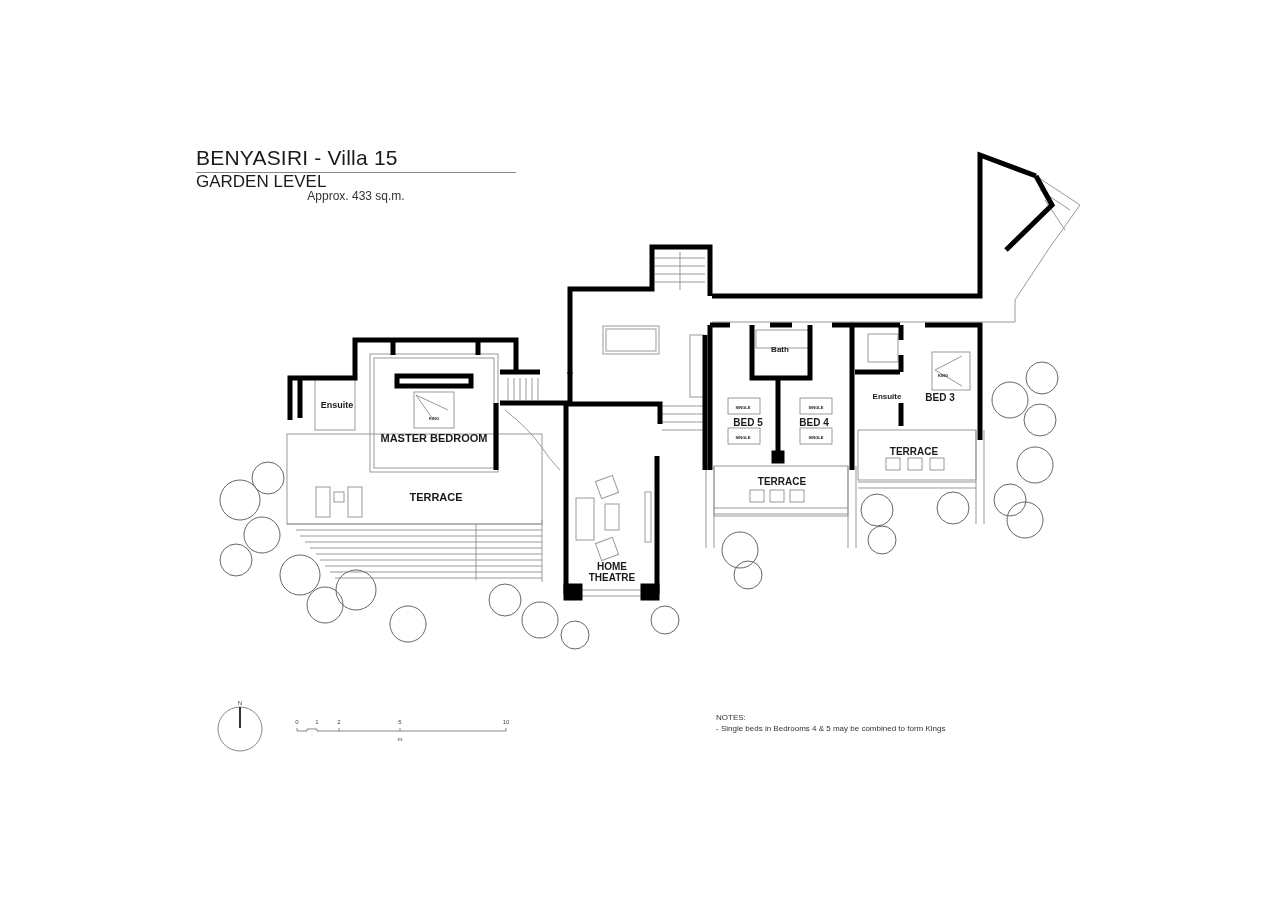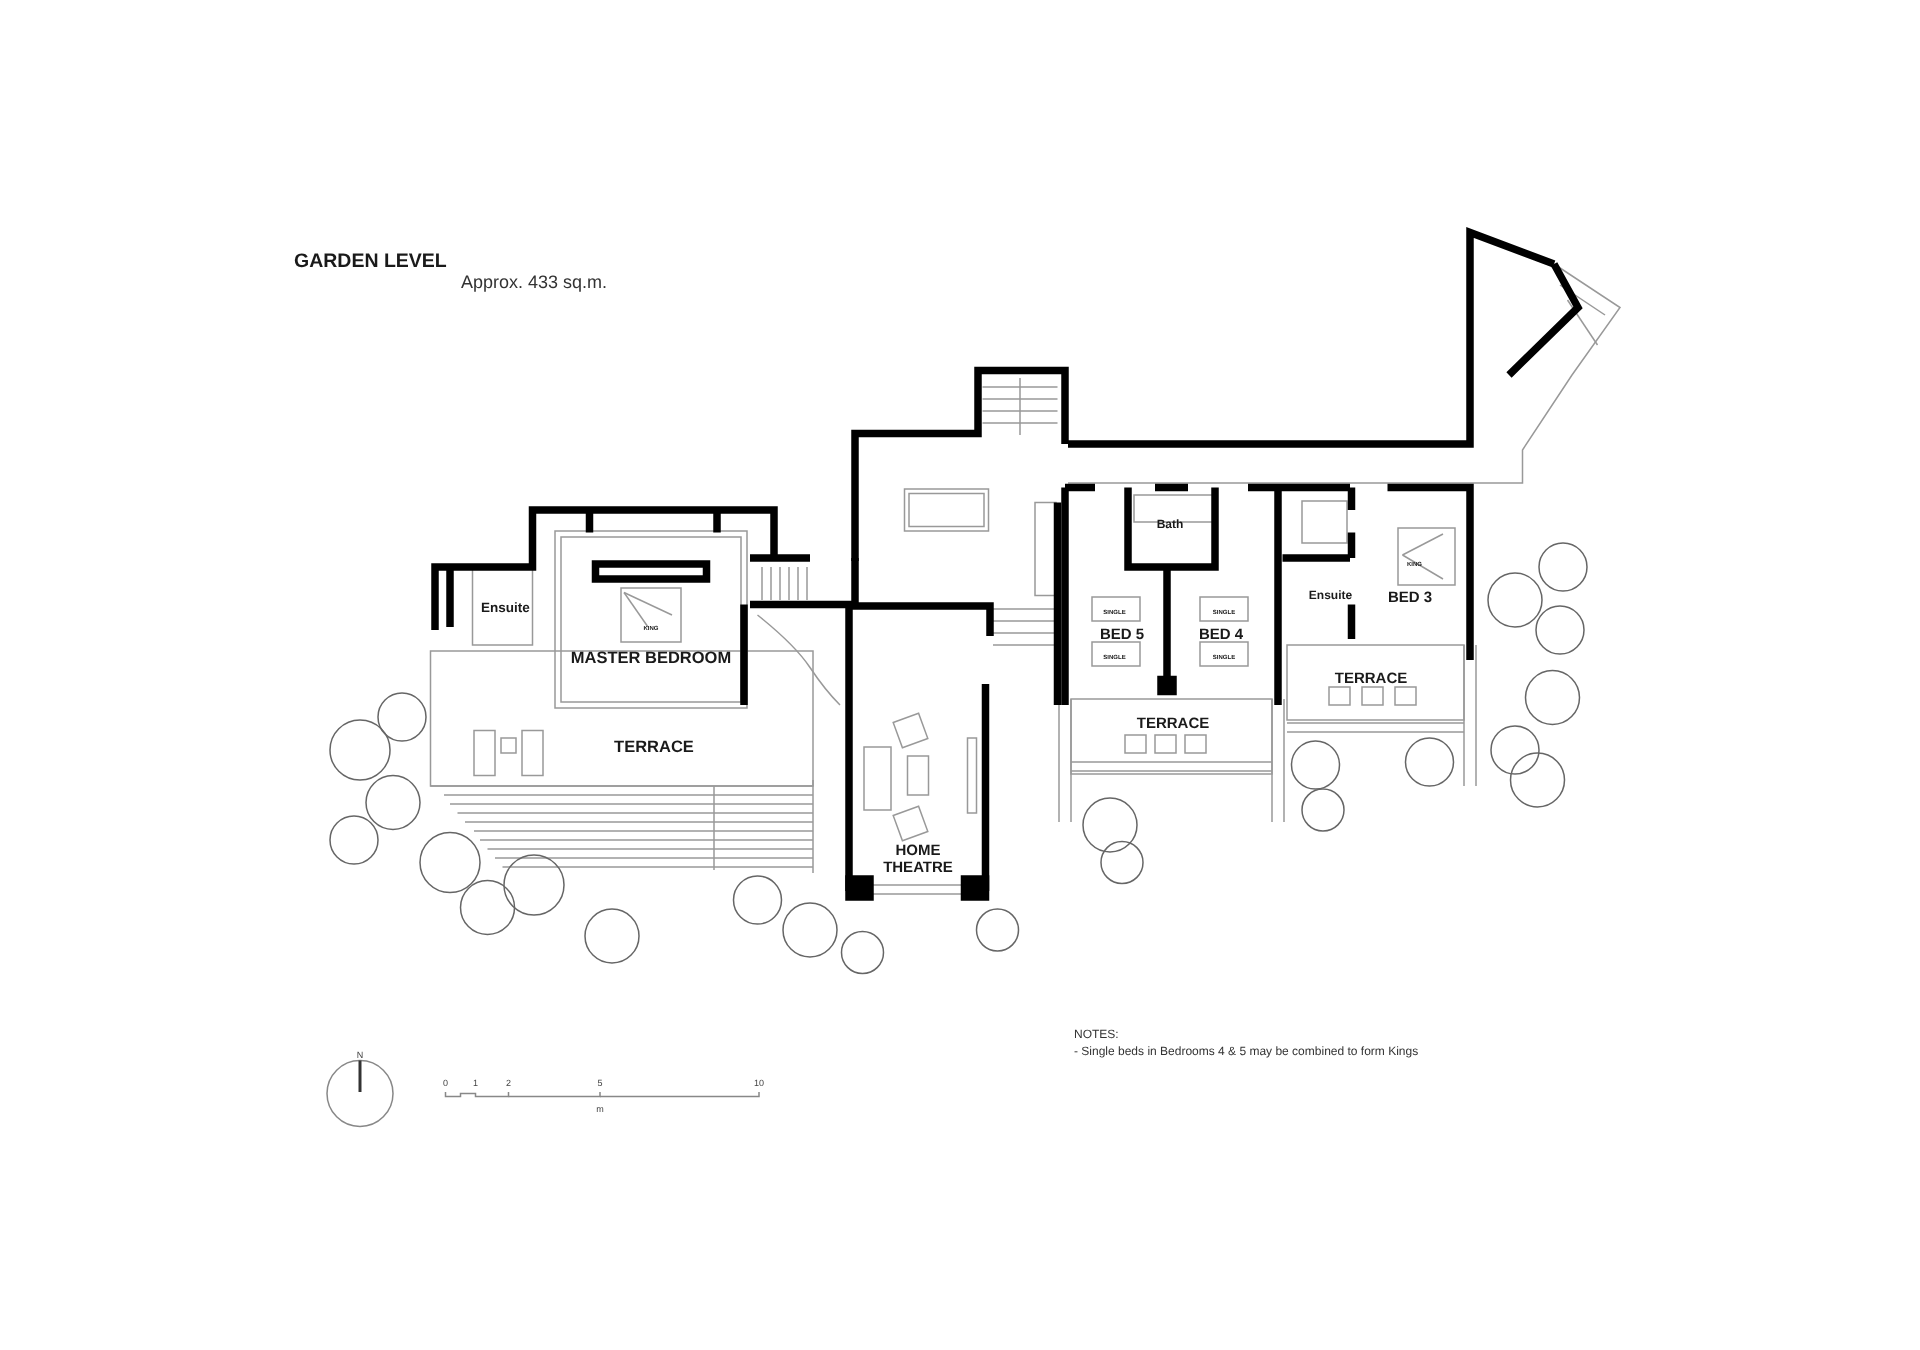--- a/index.html
+++ b/index.html
@@ -1,29 +1,30 @@
 <!DOCTYPE html>
 <html><head>
 <meta charset="utf-8">
 <style>
   html, body { margin: 0; padding: 0; background: #ffffff; }
   body { width: 1280px; height: 900px; position: relative; overflow: hidden; font-family: "Liberation Sans", sans-serif; color: #1a1a1a; }
   .title-block { position: absolute; left: 196px; top: 146px; width: 320px; }
   .title { font-size: 21px; font-weight: normal; letter-spacing: 0.2px; line-height: 24px; padding-bottom: 2px; border-bottom: 1px solid #888; }
-  .subtitle { font-size: 13px; font-weight: bold; margin-top: 20px; line-height: 15px; }
+  .subtitle { font-size: 17px; font-weight: normal; margin-top: 1px; line-height: 15px; }
   .area { font-size: 12px; line-height: 14px; color: #333; text-align: center; }
   svg.plan { position: absolute; left: 0; top: 0; }
   .room-label { font-family: "Liberation Sans", sans-serif; font-weight: bold; fill: #1a1a1a; }
-  .notes { position: absolute; left: 716px; top: 684px; font-size: 8px; line-height: 11px; color: #333; }
+  .notes { position: absolute; left: 716px; top: 712px; font-size: 8px; line-height: 11px; color: #333; }
   .scale-label { font-family: "Liberation Sans", sans-serif; font-size: 6px; fill: #444; }
 </style>
 </head>
 <body>
 
 <div class="title-block">
+  <div class="title">BENYASIRI - Villa 15</div>
   <div class="subtitle">GARDEN LEVEL</div>
   <div class="area">Approx. 433 sq.m.</div>
 </div>
 
 <svg class="plan" width="1280" height="900" viewBox="0 0 1280 900">
 
   <g stroke="#999" stroke-width="1" fill="none">
 
     <rect x="287" y="434" width="255" height="90"></rect>
     <line x1="287" y1="524" x2="542" y2="524"></line>

